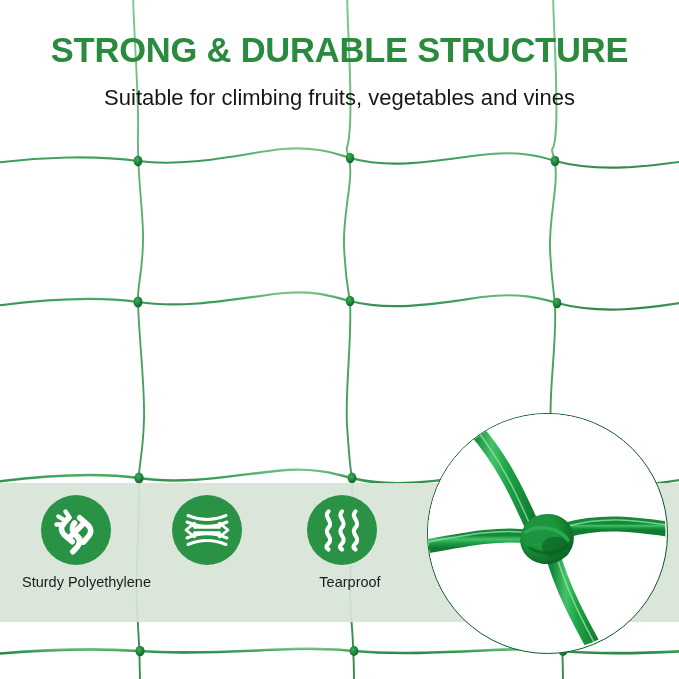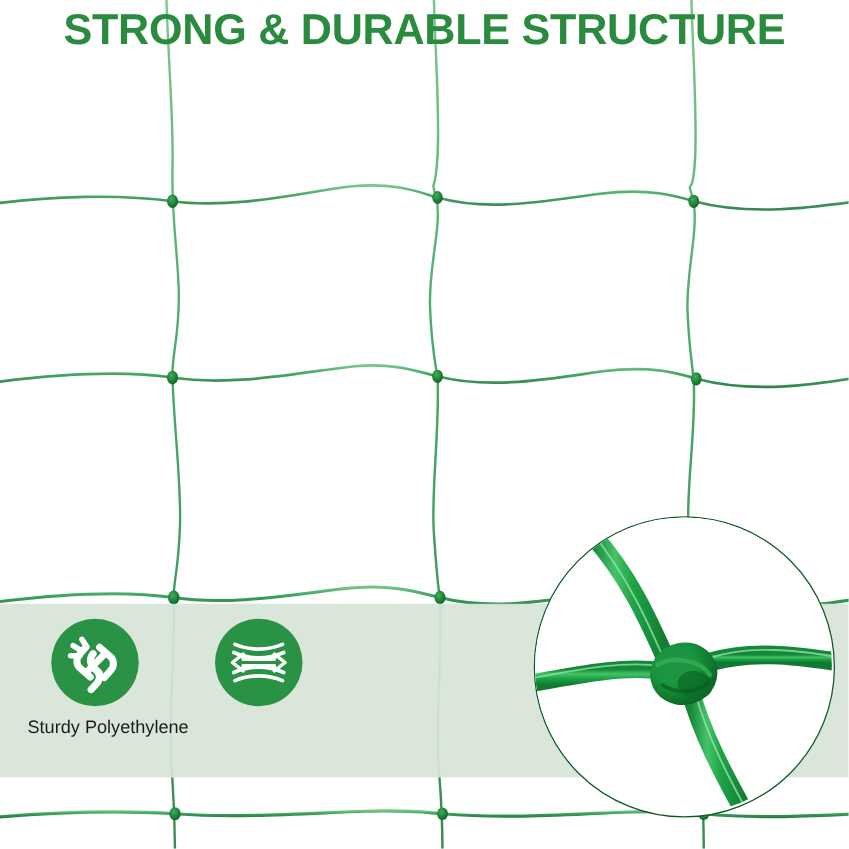--- a/index.html
+++ b/index.html
@@ -28,22 +28,22 @@
   #header {
     position: absolute;
     left: 0;
     top: 0;
     width: 679px;
     z-index: 5;
     text-align: center;
     pointer-events: none;
   }
   #title {
-    margin: 0;
-    padding-top: 6px;
+    margin: 11px;
+    padding-top: 21px;
     font-size: 34.5px;
     font-weight: bold;
     letter-spacing: -0.2px;
     line-height: 1.05;
     color: #2a8a3e;
     white-space: nowrap;
   }
   #subtitle {
     margin: 0;
     padding-top: 6px;
@@ -171,20 +171,21 @@
       <ellipse cx="352" cy="478" rx="4.4" ry="5.4"></ellipse>
       <ellipse cx="559" cy="480" rx="4.4" ry="5.4"></ellipse>
       <ellipse cx="140" cy="651" rx="4.6" ry="5.2"></ellipse>
       <ellipse cx="354" cy="651" rx="4.4" ry="5.0"></ellipse>
       <ellipse cx="563" cy="651" rx="4.4" ry="5.0"></ellipse>
     </g>
   </svg>
 
   <div id="header">
     <h1 id="title">STRONG &amp; DURABLE STRUCTURE</h1>
+    <p id="subtitle">Suitable for climbing fruits, vegetables and vines</p>
   </div>
 
   <div id="feature-band">
 
     <div class="feature" id="feature-0">
       <div class="feature-badge">
         <svg viewBox="0 0 70 70">
           <g stroke="#ffffff" stroke-width="4.4" stroke-linecap="round" fill="none">
 
             <line x1="24.5" y1="16.5" x2="28.5" y2="22.5"></line>
@@ -217,20 +218,35 @@
             <path d="M15,43.0 C 28,37.4 42,37.4 55,43.0"></path>
             <path d="M16,49.5 C 28,44.5 42,44.5 54,49.5"></path>
           </g>
 
           <path d="M14.0,35 L22.5,28.2 L22.5,32.4 L47.5,32.4 L47.5,28.2 L56.0,35
                    L47.5,41.8 L47.5,37.6 L22.5,37.6 L22.5,41.8 Z" fill="none" stroke="#ffffff" stroke-width="2.8" stroke-linejoin="round"></path>
         </svg>
       </div>
     </div>
 
+    <div class="feature" id="feature-2">
+      <div class="feature-badge">
+        <svg viewBox="0 0 70 70">
+          <g stroke="#ffffff" stroke-width="4.2" fill="none" stroke-linecap="round">
+            <path d="M21.5,16.5 C 15.5,22 27.5,26.5 21.5,32.5 C 15.5,38.5 27.5,42.5 21.5,48.5
+                     C 17.5,52.5 20.5,53.5 21.5,54.5"></path>
+            <path d="M35.0,16.5 C 29.0,22 41.0,26.5 35.0,32.5 C 29.0,38.5 41.0,42.5 35.0,48.5
+                     C 31.0,52.5 34.0,53.5 35.0,54.5"></path>
+            <path d="M48.5,16.5 C 42.5,22 54.5,26.5 48.5,32.5 C 42.5,38.5 54.5,42.5 48.5,48.5
+                     C 44.5,52.5 47.5,53.5 48.5,54.5"></path>
+          </g>
+        </svg>
+      </div>
+      <div class="feature-label">Tearproof</div>
+    </div>
 
   </div>
 
   <div id="magnifier">
     <svg viewBox="0 0 241 241">
       <defs>
         <clipPath id="circleClip">
           <circle cx="120.5" cy="120.5" r="119"></circle>
         </clipPath>
         <linearGradient id="ropeV" x1="0" y1="0" x2="1" y2="0">

